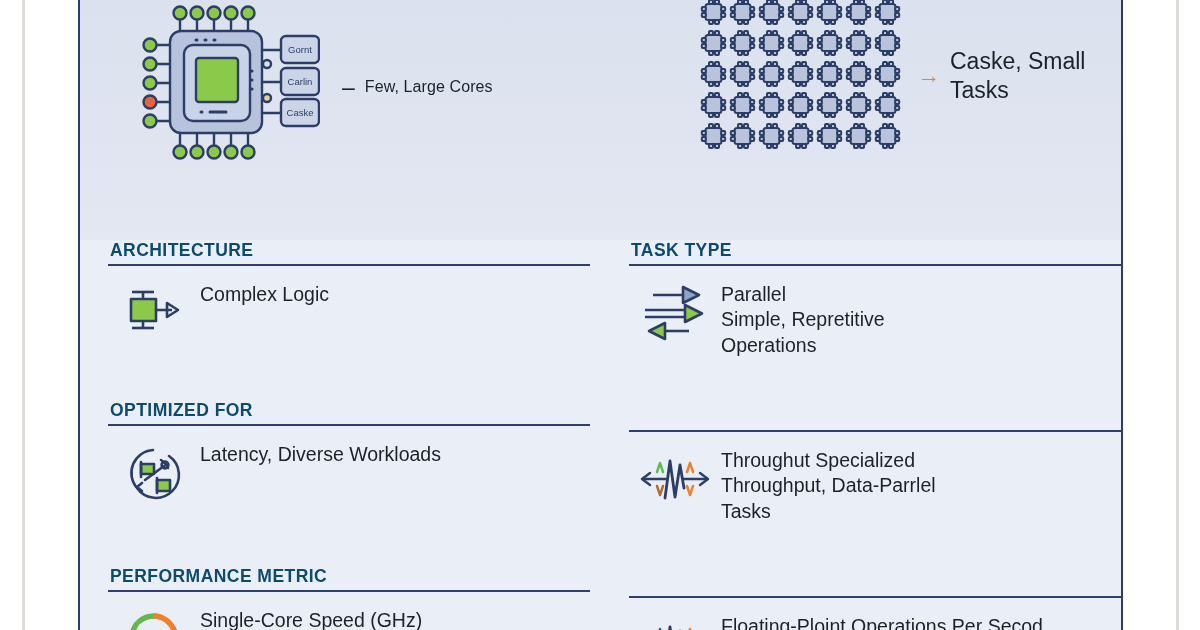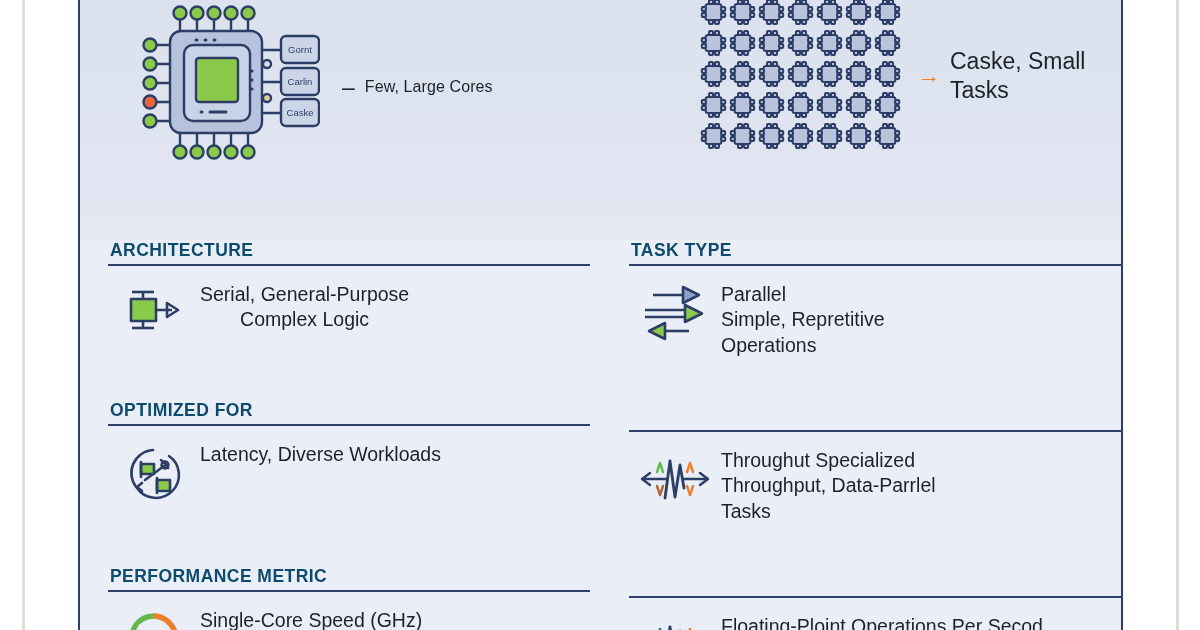--- a/index.html
+++ b/index.html
@@ -647,21 +647,20 @@
                   <line x1="9" y1="10" x2="31" y2="10"></line>
                   <line x1="20" y1="10" x2="20" y2="17"></line>
                   <rect x="8" y="17" width="25" height="22" fill="#8bc94a"></rect>
                   <line x1="20" y1="39" x2="20" y2="46"></line>
                   <line x1="9" y1="46" x2="31" y2="46"></line>
                   <path d="M33 28 L49 28 M44 21 L55 28 L44 35 Z"></path>
                 </g>
               </svg>
             </div>
             <div class="tx center">
-              <span>Serial, General-Purpose</span>
               <span>Complex Logic</span>
             </div>
           </div>
         </div>
 
         <div class="col right">
           <div class="sec-head">TASK TYPE</div>
           <div class="rule"></div>
           <div class="entry">
             <div class="ic">

